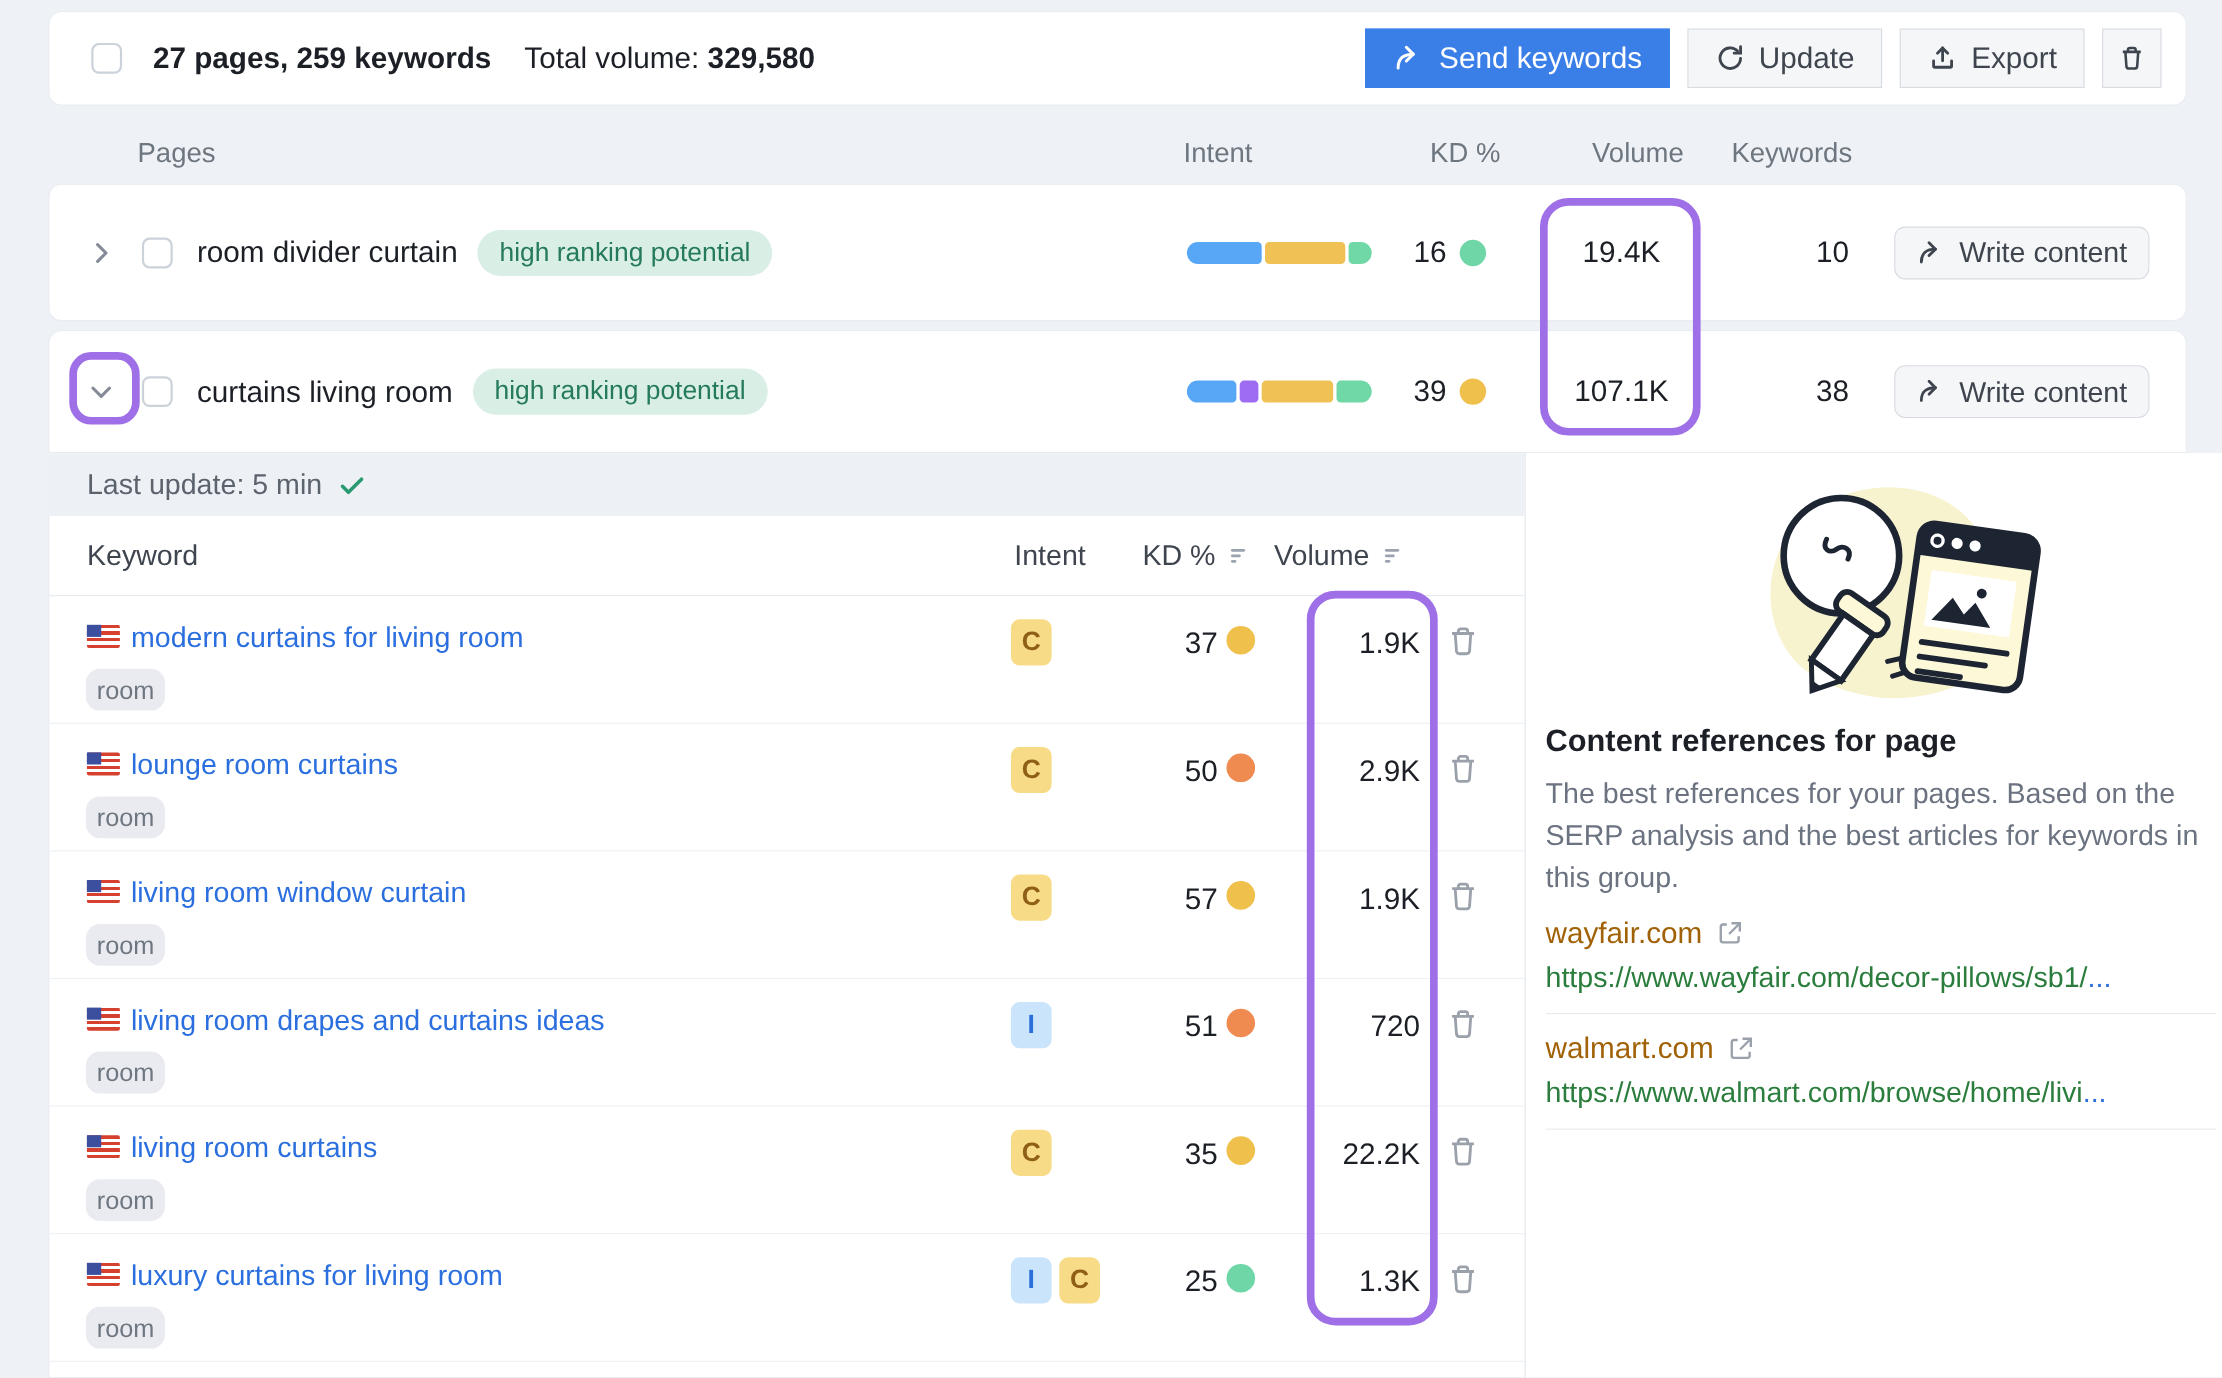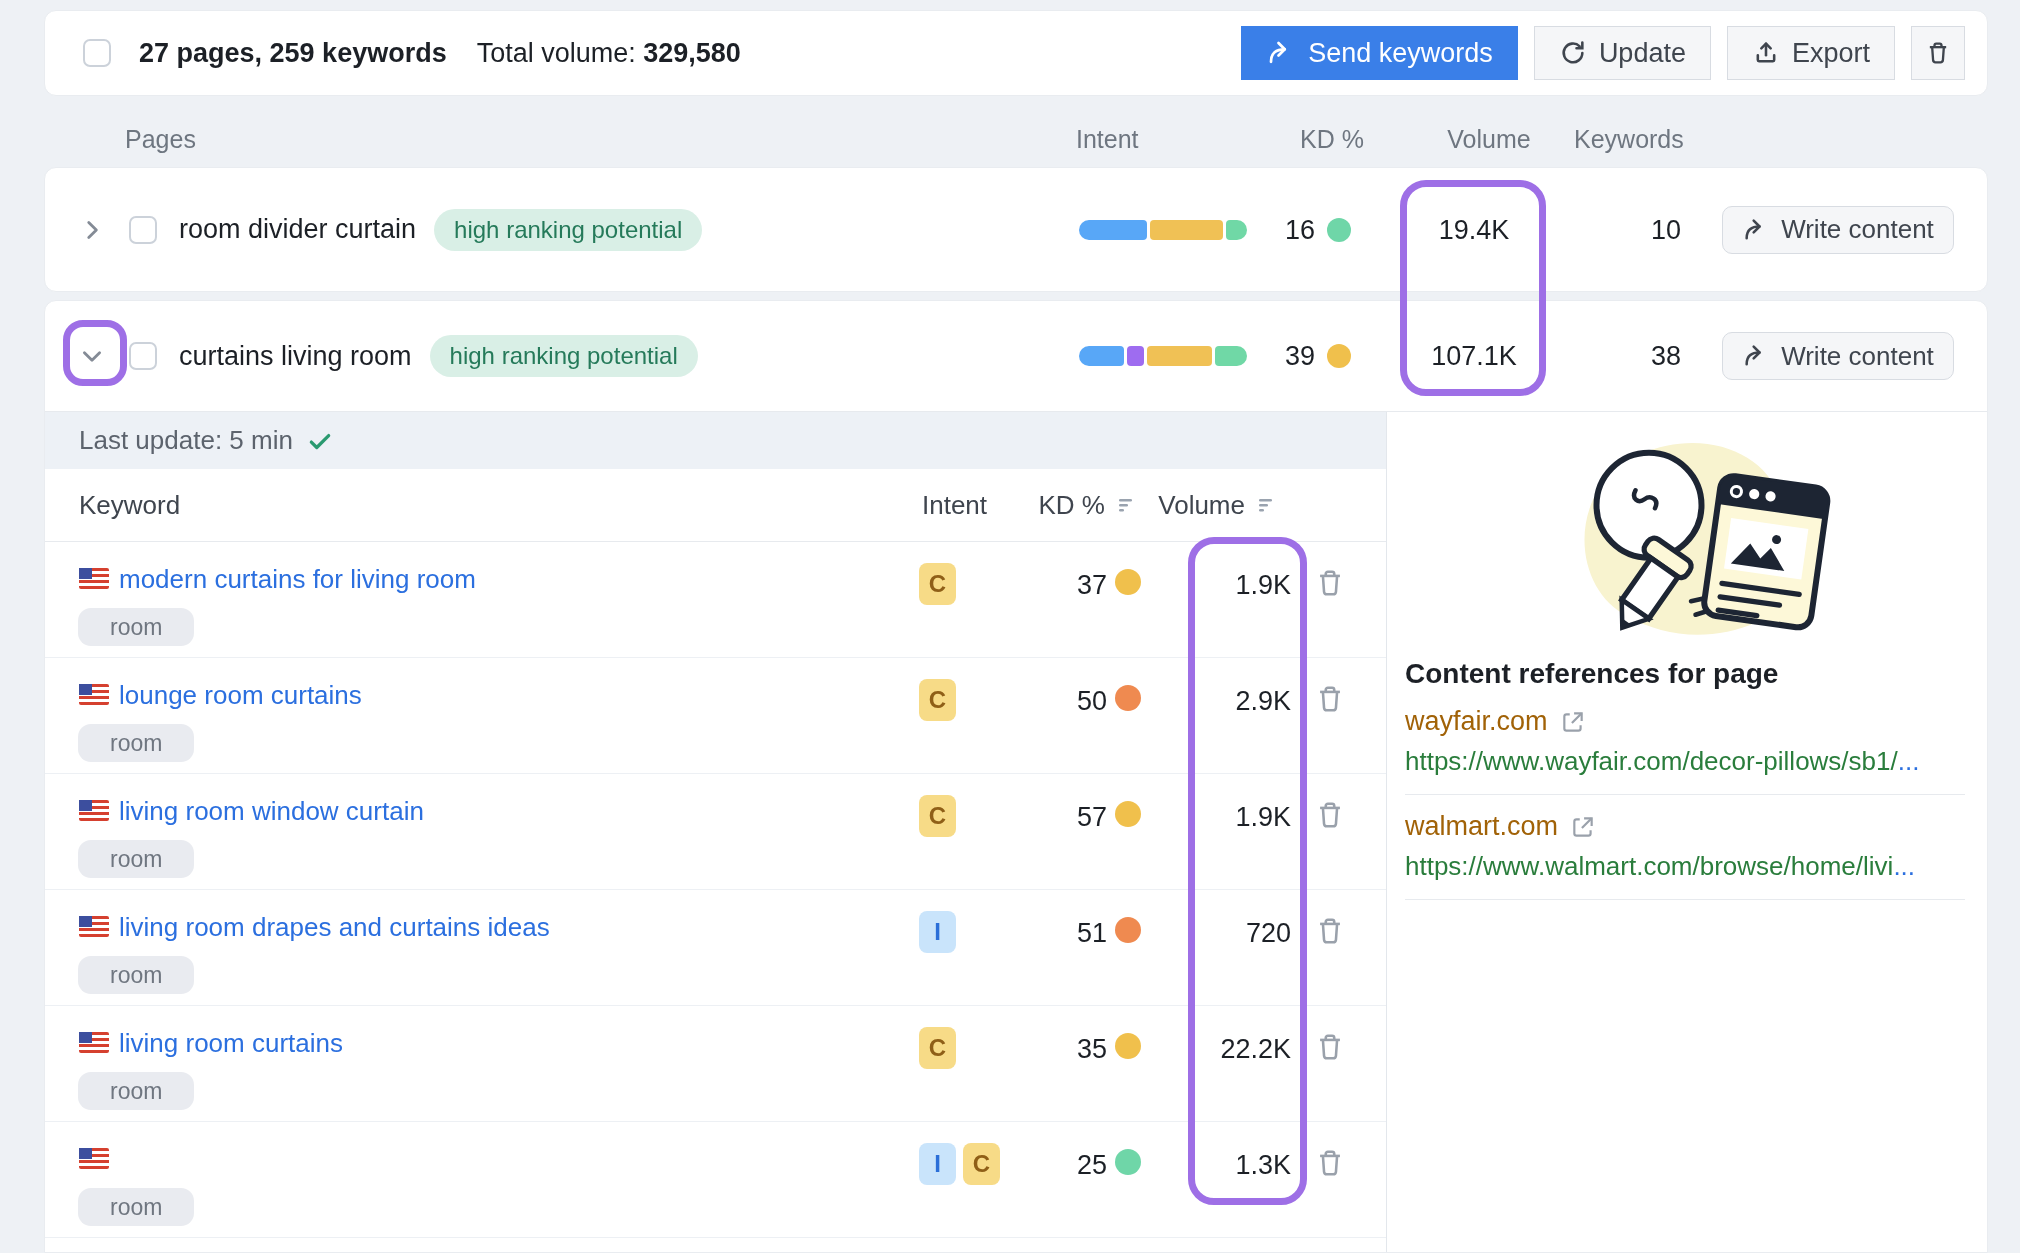--- a/index.html
+++ b/index.html
@@ -63,21 +63,21 @@
   .sh-group{position:absolute;top:0;bottom:0;display:flex;align-items:center;gap:10px;}
   #sh-kd{left:960px;} #sh-kd span{width:100px;text-align:right;display:inline-block;}
   #sh-vol{left:1100px;} #sh-vol span{width:100px;text-align:right;display:inline-block;}
 
   .subrow{height:115px;position:relative;border-bottom:1px solid #edf0f4;}
   .flag{position:absolute;left:34px;top:26px;width:30px;height:21px;border-radius:2px;
         background:repeating-linear-gradient(#d5402f 0 3px,#fff 3px 6px);}
   .flag::after{content:"";position:absolute;left:0;top:0;width:13px;height:11px;background:#3c4e9e;}
   .kwlink{position:absolute;left:74px;top:22px;font-size:26px;color:#2b6fdf;cursor:pointer;text-decoration:none;}
   .ktag{position:absolute;left:33px;top:66px;height:38px;border-radius:13px;background:#e9ebf0;color:#6f7680;
-        font-size:23px;display:flex;align-items:center;padding:0 32px;}
+        font-size:23px;display:flex;align-items:center;padding:0 10px;}
   .kint{position:absolute;left:874px;top:21px;display:flex;gap:7px;}
   .ibadge{width:37px;height:42px;border-radius:8px;display:flex;align-items:center;justify-content:center;
           font-size:24px;font-weight:bold;}
   .ibadge.c{background:#f7db87;color:#8f5f17;}
   .ibadge.i{background:#c9e4fb;color:#2b6fd8;}
   .kkd{position:absolute;left:922px;width:140px;text-align:right;top:28px;font-size:27px;}
   .kdot{position:absolute;left:1070px;top:27px;width:26px;height:26px;border-radius:50%;}
   .kvol{position:absolute;left:1106px;width:140px;text-align:right;top:28px;font-size:27px;}
   .ktrash{position:absolute;left:1268px;top:24px;width:34px;height:34px;color:#9aa1ab;cursor:pointer;}
 
@@ -344,20 +344,21 @@
             <svg width="34" height="34" viewBox="0 0 24 24" fill="none" stroke="currentColor" stroke-width="1.8">
                 <path d="M5 7h14"></path>
                 <path d="M9 7V5.5A1.5 1.5 0 0 1 10.5 4h3A1.5 1.5 0 0 1 15 5.5V7"></path>
                 <path d="M7 7l.8 11.2A2 2 0 0 0 9.8 20h4.4a2 2 0 0 0 2-1.8L17 7"></path>
               </svg>
           </span>
         </div>
 
         <div class="subrow">
           <span class="flag"></span>
+          <a class="kwlink">luxury curtains for living room</a>
           <span class="ktag">room</span>
           <span class="kint">
             <span class="ibadge i">I</span>
             <span class="ibadge c">C</span>
           </span>
           <span class="kkd">25</span>
           <span class="kdot" style="background-color: rgb(111, 214, 168);"></span>
           <span class="kvol">1.3K</span>
           <span class="ktrash">
             <svg width="34" height="34" viewBox="0 0 24 24" fill="none" stroke="currentColor" stroke-width="1.8">
@@ -388,20 +389,21 @@
             <circle cx="141" cy="48" r="3.4" fill="#fff"></circle>
             <circle cx="152" cy="48" r="3.4" fill="#fff"></circle>
             <rect x="128" y="66" width="52" height="34" fill="#fff"></rect>
             <path d="M132 96 l11 -15 8 9 6 -8 11 14 z" fill="#1d2533"></path>
             <circle cx="160" cy="76" r="3" fill="#1d2533"></circle>
             <path d="M128 110 h52 M128 119 h40 M128 128 h26" stroke="#1d2533" stroke-width="3.5" stroke-linecap="round"></path>
           </g>
         </svg>
 
         <div class="ref-title">Content references for page</div>
+        <div class="ref-desc">The best references for your pages. Based on the SERP analysis and the best articles for keywords in this group.</div>
 
         <div class="ref-item">
           <span class="ref-name">
             <span>wayfair.com</span>
             <svg width="26" height="26" viewBox="0 0 24 24" fill="none" stroke="#9aa1ab" stroke-width="2">
                 <path d="M9 5H6a2 2 0 0 0-2 2v11a2 2 0 0 0 2 2h11a2 2 0 0 0 2-2v-3"></path>
                 <path d="M13 4h7v7"></path>
                 <path d="M11 13L20 4"></path>
               </svg>
           </span>

